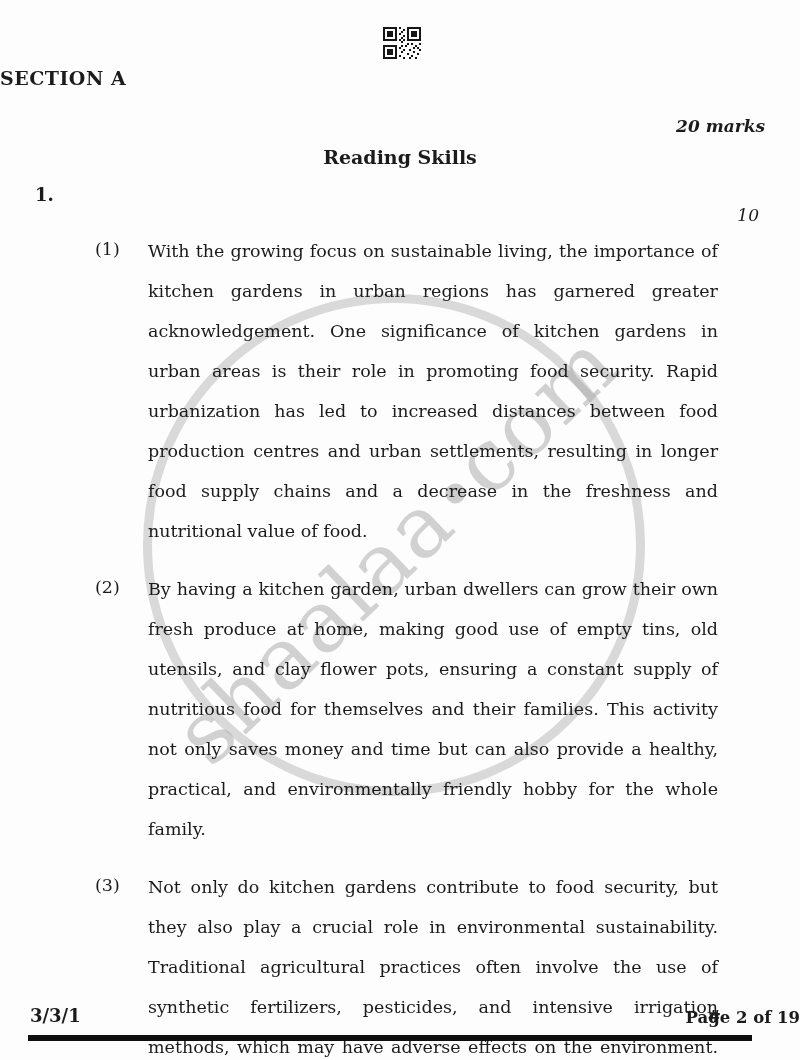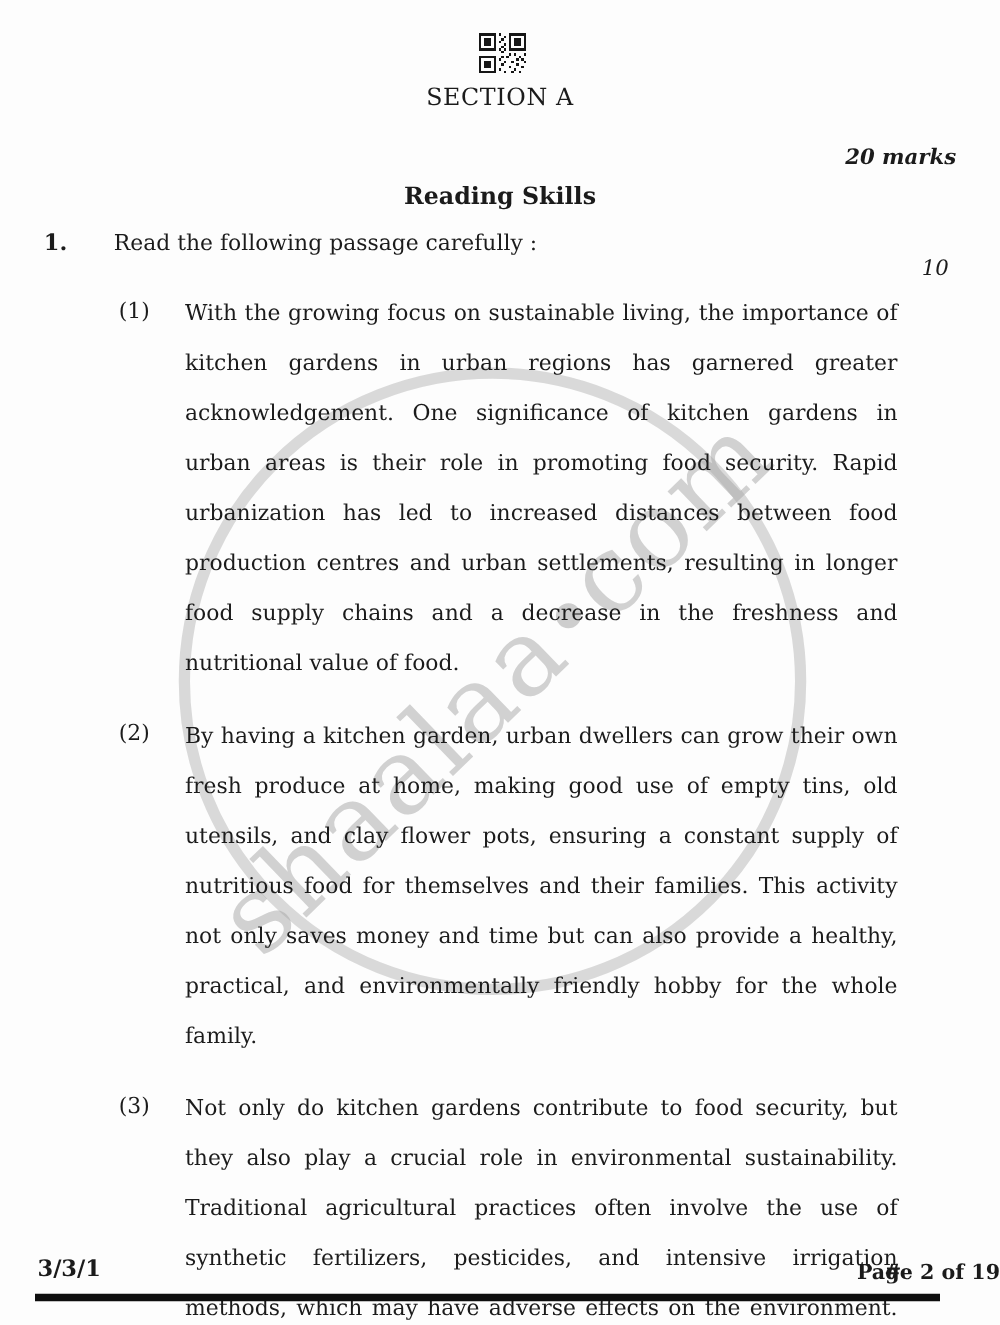--- a/index.html
+++ b/index.html
@@ -46,21 +46,21 @@
   }
 
   
   .qr{position:absolute;left:383px;top:26px;width:38px;height:33px;}
   .qr svg{width:100%;height:100%;display:block;}
   .qr rect{fill:#161616;}
   .qr .w{fill:#fdfdfd;}
 
   .section-title{
     position:absolute;top:67px;left:0;right:0;
-    text-align:center;font-weight:normal;font-size:19px;
+    font-weight:bold;font-size:19px;
     letter-spacing:0.5px;
   }
   .subsection-title{
     position:absolute;top:114px;left:0;right:0;
     text-align:center;font-weight:bold;font-size:19px;margin-top:32px;
   }
   .marks-total{
     position:absolute;top:116px;right:35px;
     font-weight:bold;font-style:italic;font-size:17px;
   }
@@ -156,21 +156,20 @@
       <rect x="13" y="15" width="1" height="1"></rect>
       <rect x="16" y="15" width="1" height="1"></rect>
     </svg>
   </div>
 
   <div class="section-title">SECTION A</div>
   <div class="subsection-title">Reading Skills</div>
   <div class="marks-total">20 marks</div>
 
   <div class="q-num">1.</div>
-  <div class="q-prompt">Read the following passage carefully :</div>
   <div class="q-marks">10</div>
 
   <div class="passage">
     <div class="para">
       <div class="para-num">(1)</div>
       <div class="para-text">With the growing focus on sustainable living, the importance of kitchen gardens in urban regions has garnered greater acknowledgement. One significance of kitchen gardens in urban areas is their role in promoting food security. Rapid urbanization has led to increased distances between food production centres and urban settlements, resulting in longer food supply chains and a decrease in the freshness and nutritional value of food.</div>
     </div>
     <div class="para">
       <div class="para-num">(2)</div>
       <div class="para-text">By having a kitchen garden, urban dwellers can grow their own fresh produce at home, making good use of empty tins, old utensils, and clay flower pots, ensuring a constant supply of nutritious food for themselves and their families. This activity not only saves money and time but can also provide a healthy, practical, and environmentally friendly hobby for the whole family.</div>

